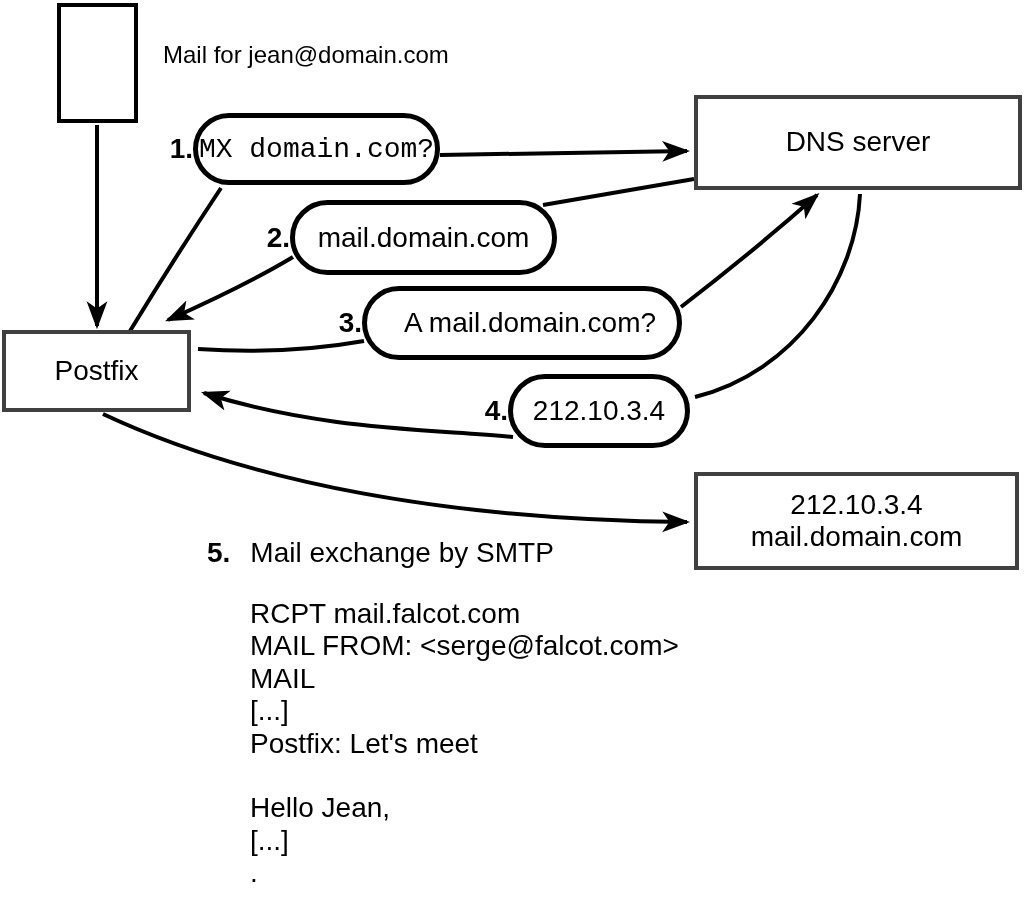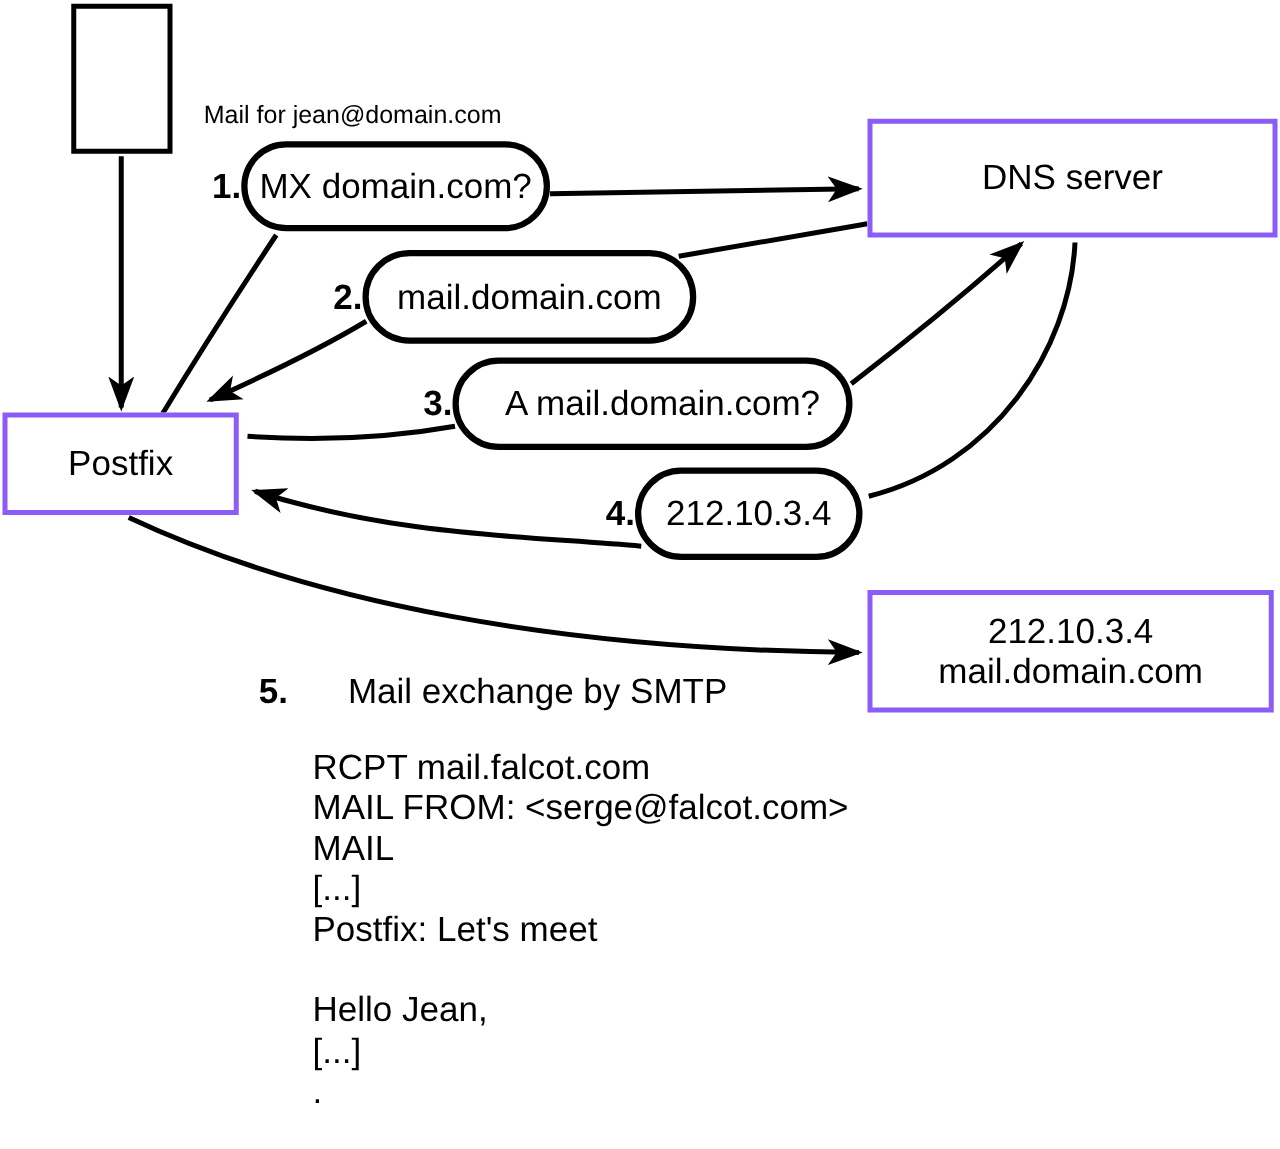--- a/index.html
+++ b/index.html
@@ -19,41 +19,40 @@
     position: absolute;
     left: 0; top: 0;
     width: 1024px; height: 919px;
     z-index: 0;
   }
   .node {
     position: absolute;
     z-index: 1;
     box-sizing: border-box;
     background: #ffffff;
-    border: 4px solid #8b5cf6;
+    border: 4px solid #404040;
     display: flex;
     align-items: center;
     justify-content: center;
     text-align: center;
     font-size: 28px;
     line-height: 32.4px;
   }
   .envelope {
     position: absolute;
     z-index: 1;
     box-sizing: border-box;
     background: #ffffff;
     border: 4px solid #000000;
   }
   .free-text {
     position: absolute;
     z-index: 1;
-    font-size: 20px;
+    font-size: 24px;
     white-space: nowrap;
-    margin-top: 40px;
   }
   .step-row {
     position: absolute;
     z-index: 1;
     display: flex;
     align-items: center;
   }
   .step-num {
     flex: none;
     width: 40px;
@@ -88,21 +87,20 @@
     align-items: baseline;
   }
   .step5-row .step5-num {
     font-weight: bold;
     font-size: 28px;
     margin-right: 20px;
   }
   .step5-row .step5-label {
     font-size: 28px;
     white-space: nowrap;
-    margin-left: 28px;
   }
   .smtp-block {
     position: absolute;
     z-index: 1;
     left: 250px;
     top: 598px;
     font-size: 28px;
   }
   .smtp-line {
     height: 32.4px;
@@ -133,21 +131,21 @@
   <path d="M 513,437 C 430,429 320,430 204,393" marker-end="url(#ah)"></path>
   <path d="M 103,414 C 250,483 450,520 687,522" marker-end="url(#ah)"></path>
 </svg>
 
 <div class="envelope" style="left:57px; top:3px; width:81px; height:120px;"></div>
 
 <div class="free-text" style="left:163px; top:41px;">Mail for jean@domain.com</div>
 
 <div class="step-row" style="left:153px; top:113px; height:72px;">
   <div class="step-num">1.</div>
-  <div class="pill" style="width:247px; border-radius:36px;">
+  <div class="pill" style="width:247px; border-radius:36px;font-family:Liberation Mono, monospace;">
     <span>MX domain.com?</span>
   </div>
 </div>
 
 <div class="step-row" style="left:250px; top:200px; height:75px;">
   <div class="step-num">2.</div>
   <div class="pill" style="width:267px; border-radius:38px;">
     <span>mail.domain.com</span>
   </div>
 </div>

